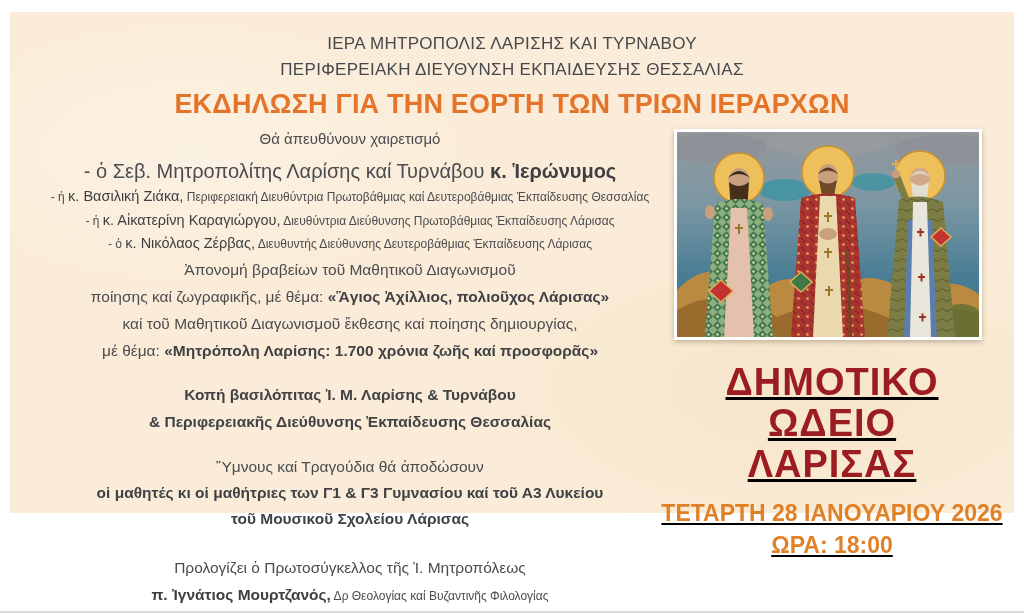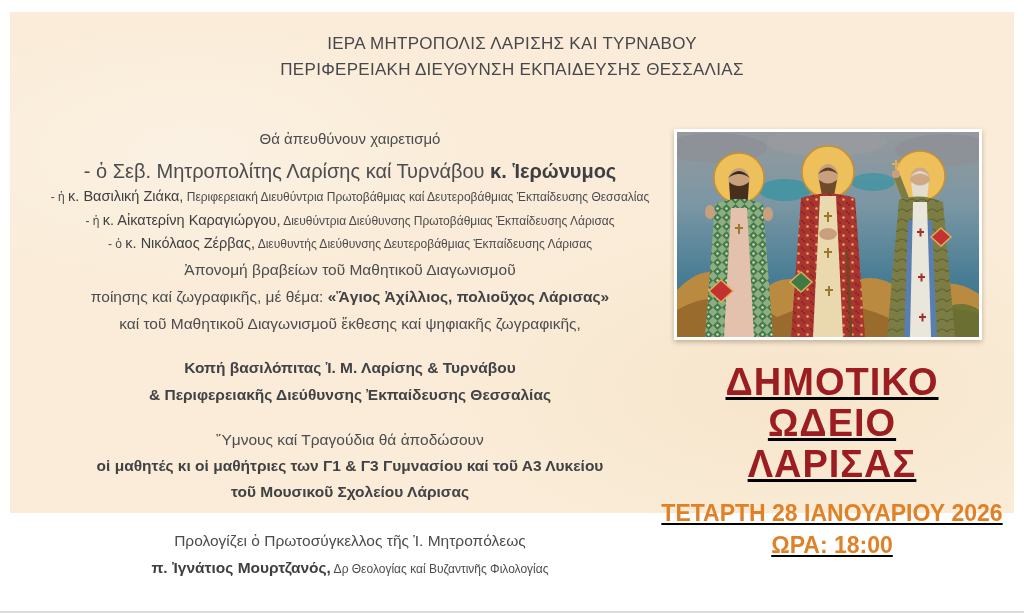--- a/index.html
+++ b/index.html
@@ -50,37 +50,39 @@
 </style>
 </head>
 <body>
 
 <div class="page">
   <div class="poster">
 
     <div class="header">
       <div class="org-line">ΙΕΡΑ ΜΗΤΡΟΠΟΛΙΣ ΛΑΡΙΣΗΣ ΚΑΙ ΤΥΡΝΑΒΟΥ</div>
       <div class="org-line">ΠΕΡΙΦΕΡΕΙΑΚΗ ΔΙΕΥΘΥΝΣΗ ΕΚΠΑΙΔΕΥΣΗΣ ΘΕΣΣΑΛΙΑΣ</div>
+      <div class="title">ΕΚΔΗΛΩΣΗ ΓΙΑ ΤΗΝ ΕΟΡΤΗ ΤΩΝ ΤΡΙΩΝ ΙΕΡΑΡΧΩΝ</div>
     </div>
 
     <div class="left-col">
       <div class="greeting-intro">Θά ἀπευθύνουν χαιρετισμό</div>
 
       <div class="speaker-main"><span>- ὁ Σεβ. Μητροπολίτης Λαρίσης καί Τυρνάβου </span><strong>κ. Ἱερώνυμος</strong></div>
 
       <div class="speaker-line"><span>- ἡ </span><strong>κ. Βασιλική Ζιάκα,</strong><span> Περιφερειακή Διευθύντρια Πρωτοβάθμιας καί Δευτεροβάθμιας Ἐκπαίδευσης Θεσσαλίας</span></div>
 
       <div class="speaker-line"><span>- ἡ </span><strong>κ. Αἰκατερίνη Καραγιώργου,</strong><span> Διευθύντρια Διεύθυνσης Πρωτοβάθμιας Ἐκπαίδευσης Λάρισας</span></div>
 
       <div class="speaker-line"><span>- ὁ </span><strong>κ. Νικόλαος Ζέρβας,</strong><span> Διευθυντής Διεύθυνσης Δευτεροβάθμιας Ἐκπαίδευσης Λάρισας</span></div>
 
       <div class="awards">
         <div>Ἀπονομή βραβείων τοῦ Μαθητικοῦ Διαγωνισμοῦ</div>
         <div><span>ποίησης καί ζωγραφικῆς, μέ θέμα: </span><strong>«Ἅγιος Ἀχίλλιος, πολιοῦχος Λάρισας»</strong></div>
-        <div>καί τοῦ Μαθητικοῦ Διαγωνισμοῦ ἔκθεσης καί ψηφιακῆς ζωγραφικῆς,</div>
+        <div>καί τοῦ Μαθητικοῦ Διαγωνισμοῦ ἔκθεσης καί ποίησης δημιουργίας,</div>
+        <div><span>μέ θέμα: </span><strong>«Μητρόπολη Λαρίσης: 1.700 χρόνια ζωῆς καί προσφορᾶς»</strong></div>
       </div>
 
       <div class="vasilopita">
         <div>Κοπή βασιλόπιτας Ἱ. Μ. Λαρίσης &amp; Τυρνάβου</div>
         <div>&amp; Περιφερειακῆς Διεύθυνσης Ἐκπαίδευσης Θεσσαλίας</div>
       </div>
 
       <div class="hymns">
         <div>Ὕμνους καί Τραγούδια θά ἀποδώσουν</div>
         <div class="bold-line">οἱ μαθητές κι οἱ μαθήτριες των Γ1 &amp; Γ3 Γυμνασίου καί τοῦ Α3 Λυκείου</div>

